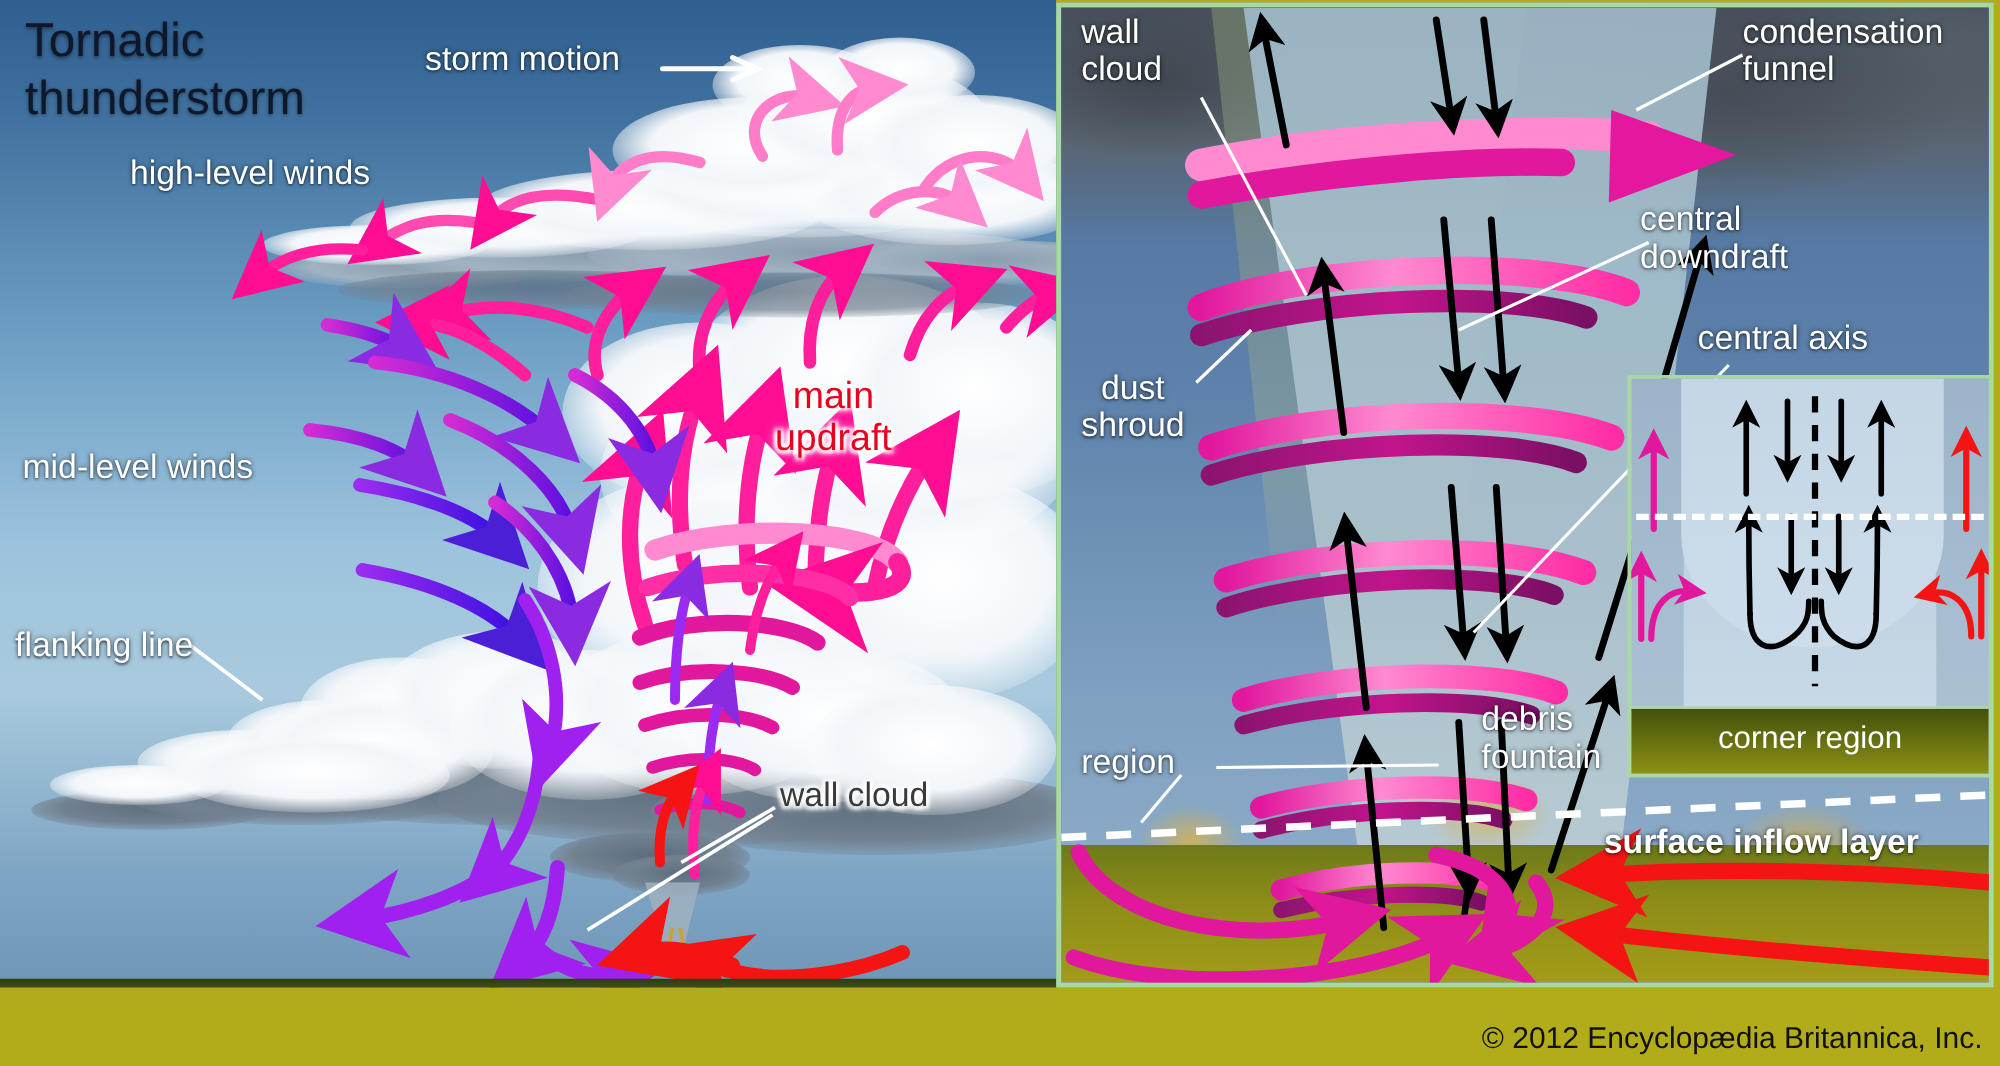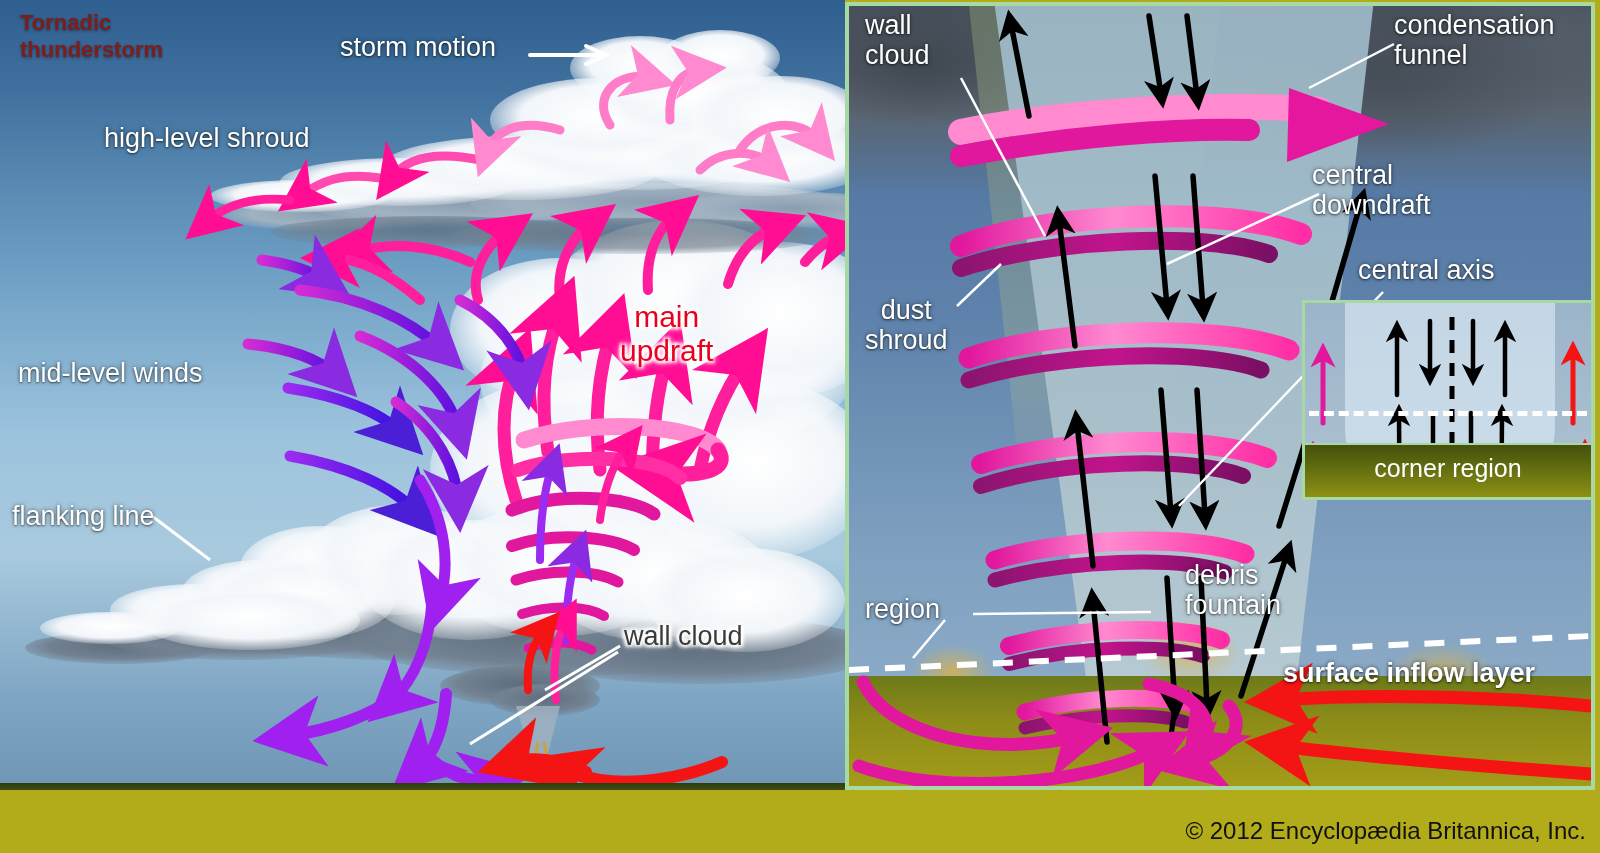--- a/index.html
+++ b/index.html
@@ -45,26 +45,26 @@
 
   
   .lbl{position:absolute;color:#fff;font-size:27px;line-height:1.12;white-space:pre;
        text-shadow:0 0 4px rgba(0,0,0,.55),0 1px 2px rgba(0,0,0,.5);}
   .lbl.dark{color:#3a3a3a;text-shadow:
      -2px -2px 3px #fff, 2px -2px 3px #fff, -2px 2px 3px #fff, 2px 2px 3px #fff,
       0 0 6px #fff, 0 0 9px #fff;}
   .lbl.red{color:#e8001c;font-size:30px;text-shadow:
      -2px -2px 3px #fff, 2px -2px 3px #fff, -2px 2px 3px #fff, 2px 2px 3px #fff,
       0 0 7px #fff, 0 0 10px #fff; margin-top: 42px;}
-  .title{position:absolute;left:20px;top:10px;color:#7f1d1d;font-size:22px;font-weight:bold;
+  .title{position:absolute;left:20px;top:10px;color:#0f172a;font-size:38px;font-weight:normal;
      line-height:1.22;white-space:pre;text-shadow:0 1px 3px rgba(0,0,0,.45);}
   .credit{position:absolute;right:14px;bottom:8px;color:#111;font-size:24px;}
 
   
-  #corner-inset{position:absolute;left:1302px;top:300px;width:292px;height:200px;
+  #corner-inset{position:absolute;left:1302px;top:300px;width:292px;height:322px;
      border:3px solid #a9d9a2;box-sizing:border-box;overflow:hidden;
      background:linear-gradient(180deg,#b8ccde 0%,#c2d4e3 60%,#cbdbe8 100%);}
   .ci-funnel{position:absolute;left:40px;top:-30px;width:210px;height:245px;
      border-radius:0 0 105px 105px / 0 0 90px 90px;
      background:linear-gradient(180deg,#c3d5e4 0%,#ccdceb 100%);}
   .ci-side{position:absolute;top:0;bottom:0;width:42px;
      background:linear-gradient(180deg,#9cb4c9 0%,#aec3d4 100%);}
   .ci-label{position:absolute;left:0;right:0;bottom:0;height:52px;
      background:linear-gradient(180deg,#44500c 0%,#6a7411 55%,#8d9116 100%);
      border-top:2px solid #a9d9a2;}
@@ -449,21 +449,21 @@
         <path d="M280,206 L280,148" marker-end="url(#ciRed)"></path>
       </g>
     </svg>
     <div class="ci-dash" style="top:108px;"></div>
     <div class="ci-label">
       <span>corner region</span>
     </div>
   </div>
 
   <div class="lbl" style="left:340px;top:32px;">storm motion</div>
-  <div class="lbl" style="left:104px;top:123px;">high-level shroud</div>
+  <div class="lbl" style="left:104px;top:123px;">high-level winds</div>
   <div class="lbl" style="left:18px;top:358px;">mid-level winds</div>
   <div class="lbl" style="left:12px;top:501px;">flanking line</div>
   <div class="lbl red" style="left:620px;top:258px;text-align:center;">main
 updraft</div>
   <div class="lbl dark" style="left:624px;top:621px;">wall cloud</div>
 
   <div class="lbl" style="left:865px;top:10px;">wall
 cloud</div>
   <div class="lbl" style="left:865px;top:295px;text-align:center;">dust
 shroud</div>

